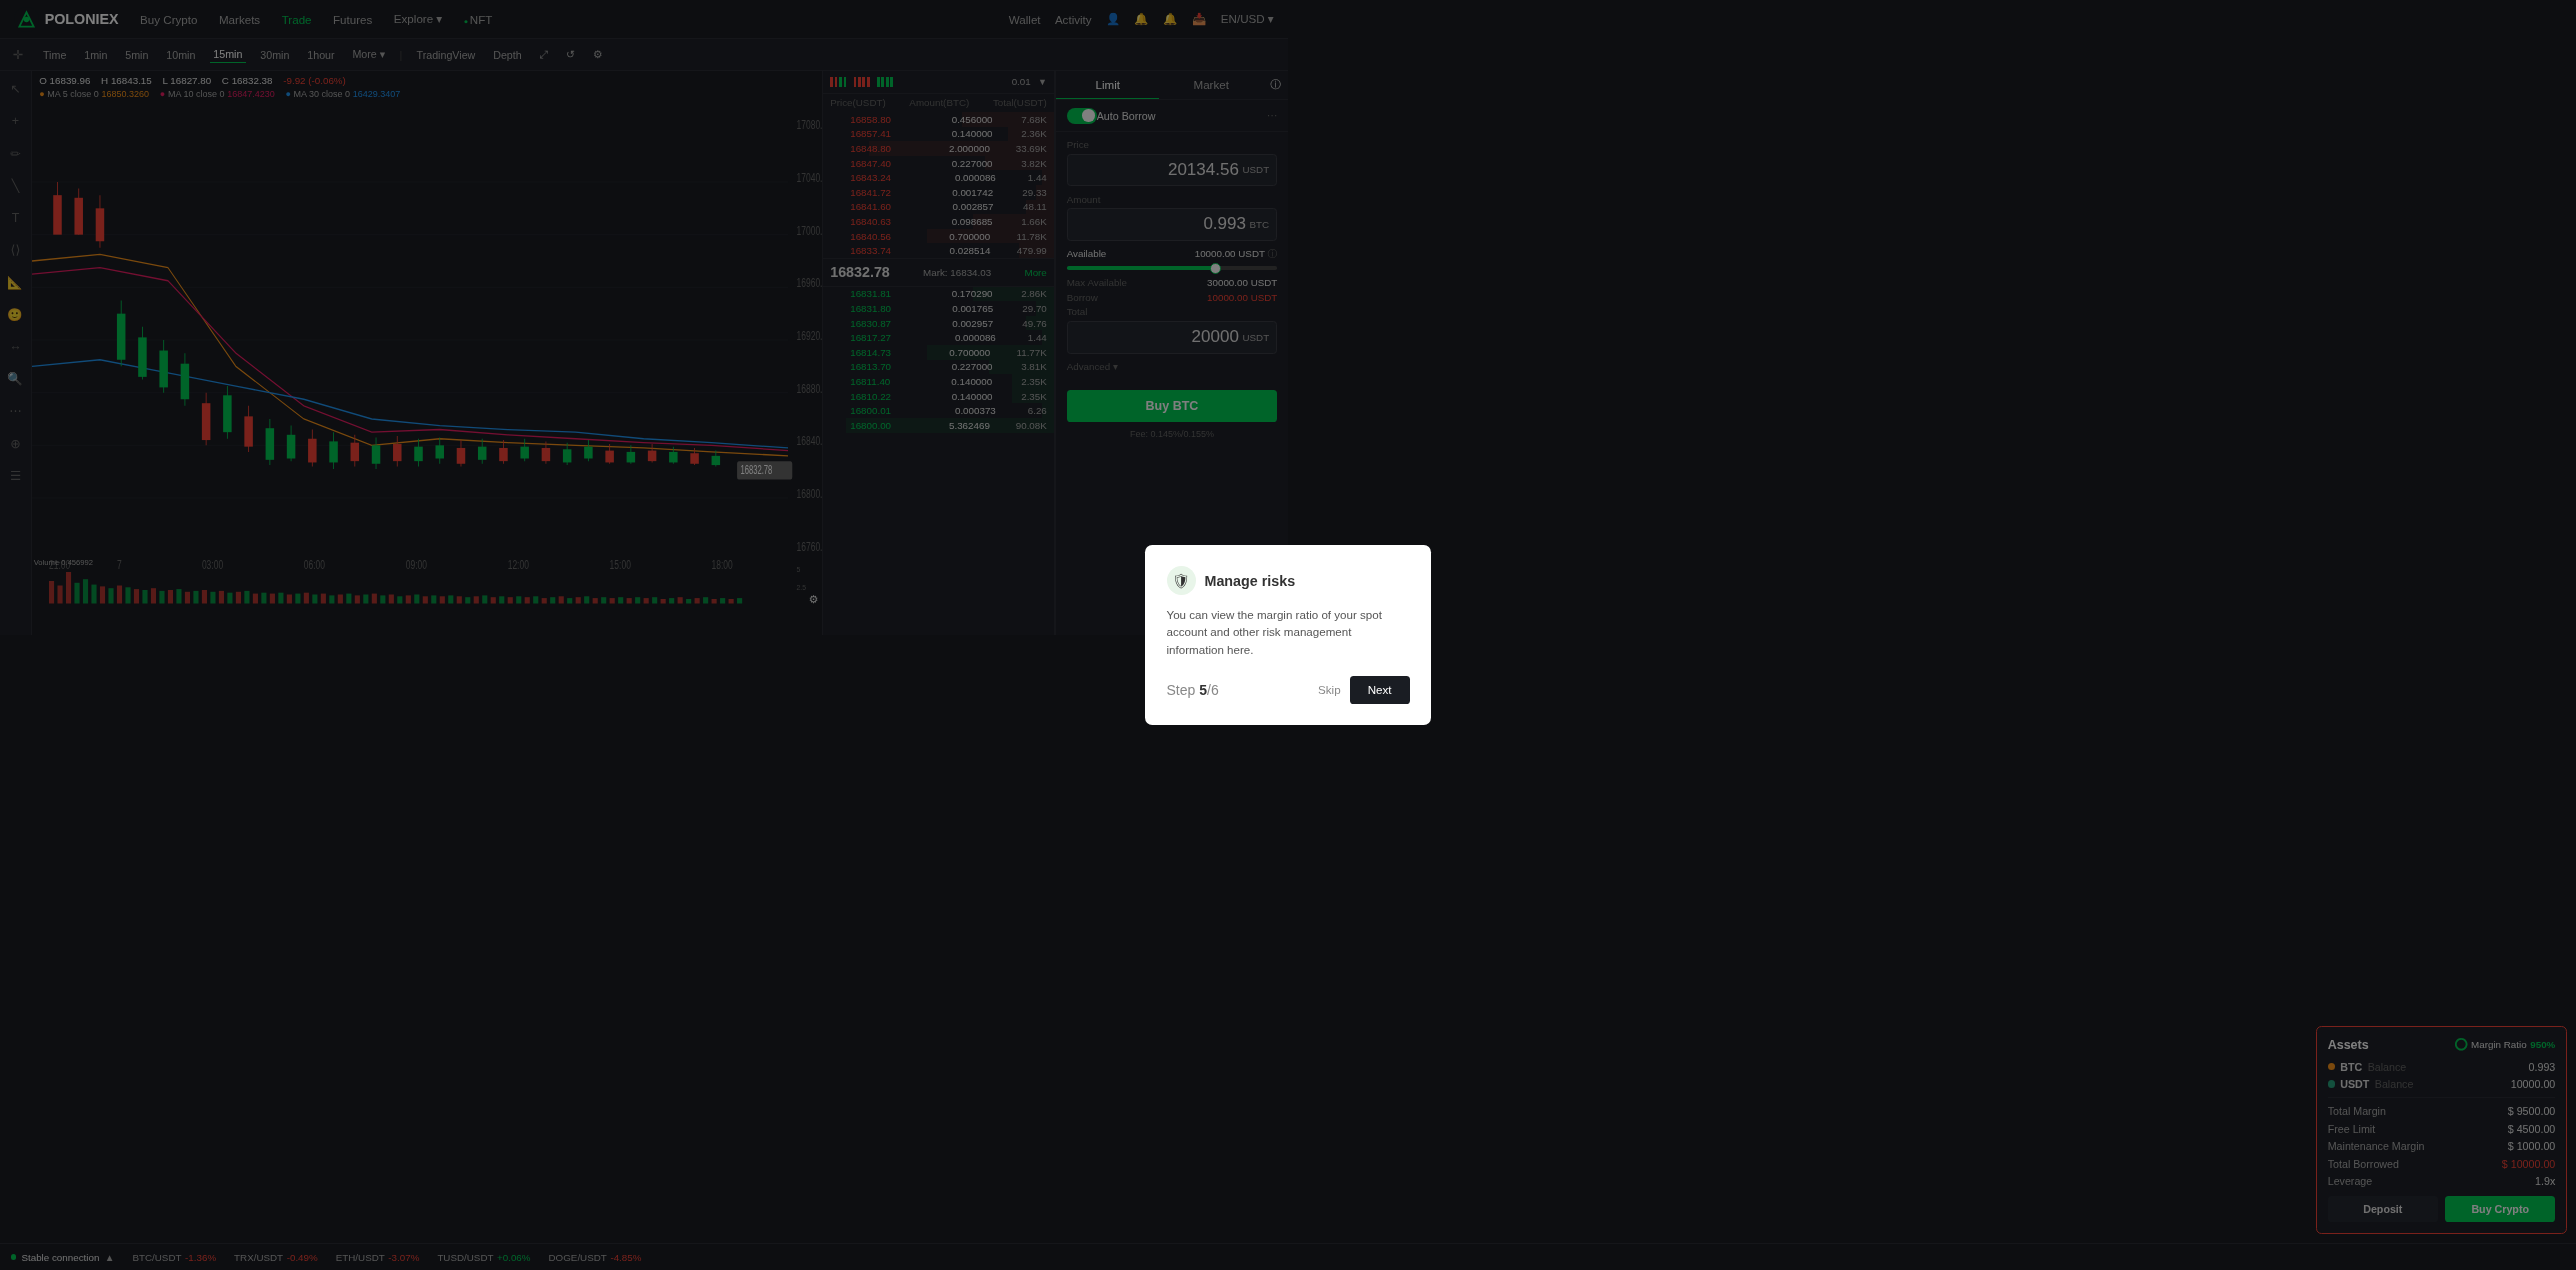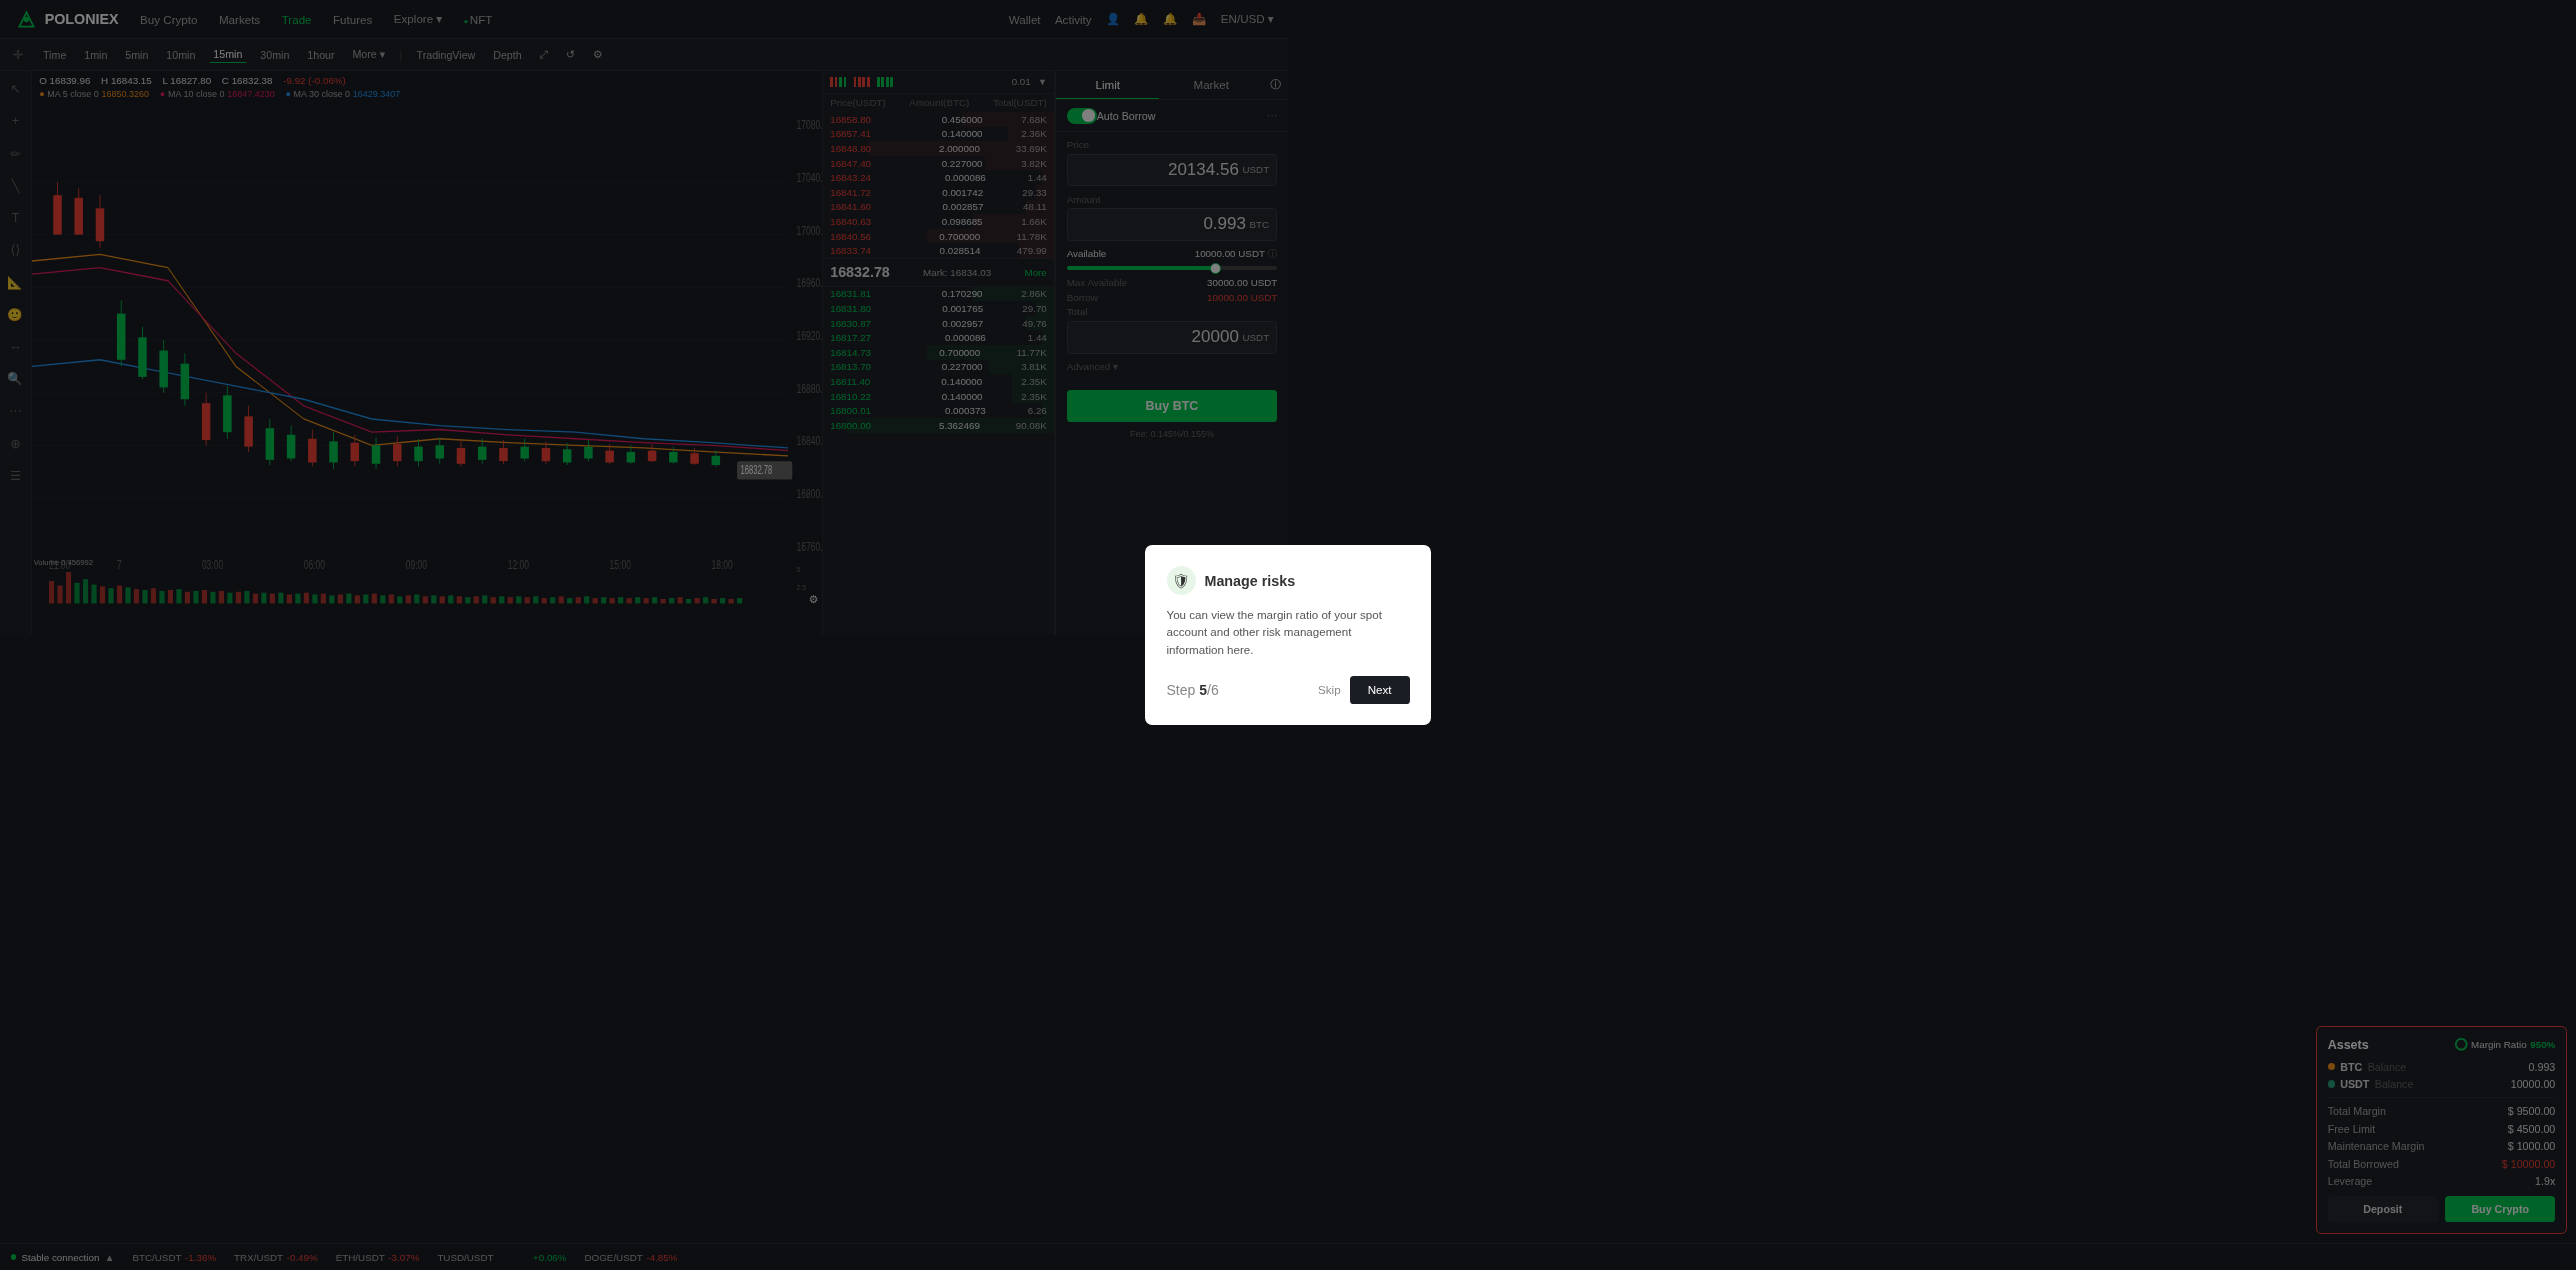--- a/index.html
+++ b/index.html
@@ -156,21 +156,21 @@
       font-size: 9.8px;
       color: #666;
     }
     .ob-row {
       display: flex;
       justify-content: space-between;
       padding: 1.8px 7.2px;
       font-size: 9.8px;
       position: relative;
     }
-    .ob-row .price { color: #f44336; }
+    .ob-row .price { color: #f44336; margin-left: 20px; }
     .ob-row.buy .price { color: #00c853; }
     .ob-row .amount { color: #e0e0e0; margin-left: 32px; }
     .ob-row .total { color: #aaa; }
     .ob-bg-sell {
       position: absolute;
       right: 0; top: 0; bottom: 0;
       background: rgba(244,67,54,0.1);
     }
     .ob-bg-buy {
       position: absolute;
@@ -455,21 +455,21 @@
       gap: 18px;
       font-size: 9.8px;
       position: fixed;
       bottom: 0;
       left: 0;
       right: 0;
     }
     .status-dot { width: 5.4px; height: 5.4px; border-radius: 50%; background: #00c853; }
     .ticker-item { display: flex; gap: 3.6px; }
     .ticker-sym { color: #aaa; }
-    .ticker-pos { color: #00c853; margin-left: 36px; }
+    .ticker-pos { color: #00c853; }
     .ticker-neg { color: #f44336; }
 
     
     .order-section {
       background: #1e2128;
       border-top: 0.9px solid #2a2d35;
       height: 116px;
       display: flex;
       flex-direction: column;
     }

